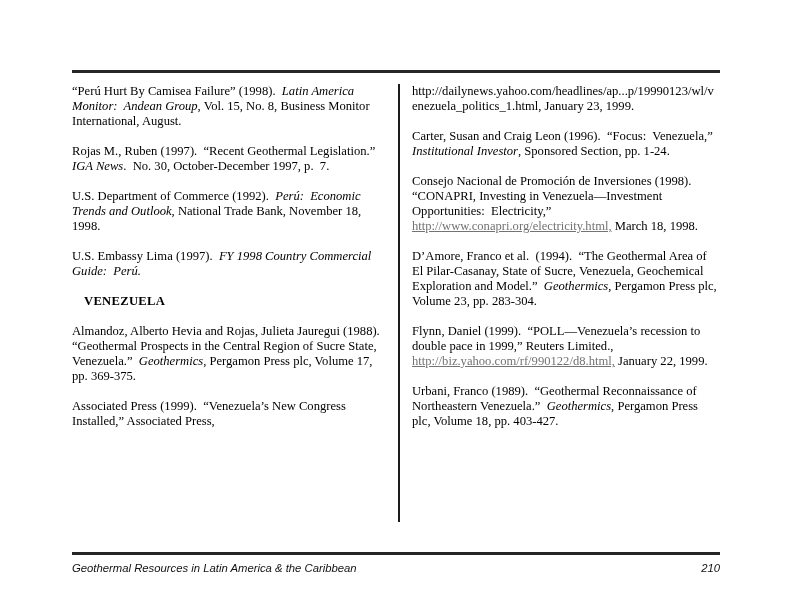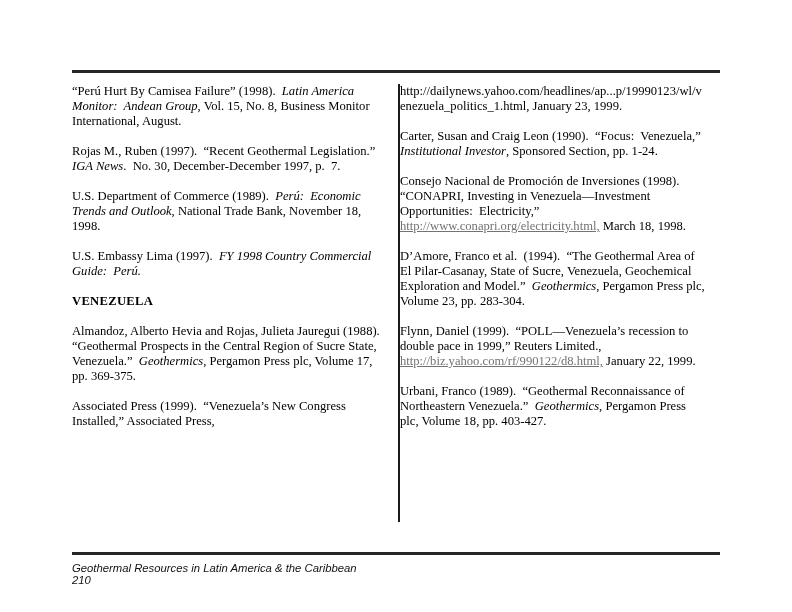--- a/index.html
+++ b/index.html
@@ -41,29 +41,30 @@
     padding-right: 8px;
   }
   .divider {
     width: 2px;
     height: 438px;
     background: #1c1c1c;
     flex: none;
   }
   .col-right {
     width: 306px;
+    margin-left: 12px;
   }
   p.entry {
     margin: 0 0 15px 0;
     white-space: pre-wrap;
     overflow-wrap: break-word;
     word-wrap: break-word;
   }
   p.heading {
-    margin: 0 0 15px 0;
+    margin: 0 0 15px 12px;
     font-weight: bold;
     letter-spacing: 0.3px;
   }
   p.gap-before { margin-top: 15px; }
   .italic { font-style: italic; }
   .roman { font-style: normal; text-align: center; }
   a.link {
     color: #737373;
     text-decoration: underline;
     cursor: pointer;
@@ -73,44 +74,43 @@
     position: absolute;
     left: 72px;
     right: 72px;
     top: 562px;
     display: flex;
     justify-content: space-between;
     font-family: "Liberation Sans", sans-serif;
     font-style: italic;
     font-size: 11.3px;
     color: #111111;
-    flex-direction: column;
   }
 </style>
 </head>
 <body>
 
 <div class="page">
 
   <div class="rule rule-top"></div>
 
   <div class="content">
     <div class="col col-left" id="col-left">
         <p class="entry"><span class="roman">“Perú Hurt By Camisea Failure” (1998).  </span><span class="italic">Latin America Monitor:  Andean Group</span><span class="roman">, Vol. 15, No. 8, Business Monitor International, August.</span></p>
-        <p class="entry"><span class="roman">Rojas M., Ruben (1997).  “Recent Geothermal Legislation.”  </span><span class="italic">IGA News</span><span class="roman">.  No. 30, December-December 1997, p.  7.</span></p>
-        <p class="entry"><span class="roman">U.S. Department of Commerce (1989).  </span><span class="italic">Perú:  Economic Trends and Outlook</span><span class="roman">, National Trade Bank, November 18, 1998.</span></p>
+        <p class="entry"><span class="roman">Rojas M., Ruben (1997).  “Recent Geothermal Legislation.”  </span><span class="italic">IGA News</span><span class="roman">.  No. 30, October-December 1997, p.  7.</span></p>
+        <p class="entry"><span class="roman">U.S. Department of Commerce (1992).  </span><span class="italic">Perú:  Economic Trends and Outlook</span><span class="roman">, National Trade Bank, November 18, 1998.</span></p>
         <p class="entry"><span class="roman">U.S. Embassy Lima (1997).  </span><span class="italic">FY 1998 Country Commercial Guide:  Perú.</span></p>
         <p class="heading"><span class="roman">VENEZUELA</span></p>
         <p class="entry"><span class="roman">Almandoz, Alberto Hevia and Rojas, Julieta Jauregui (1988).  “Geothermal Prospects in the Central Region of Sucre State, Venezuela.”  </span><span class="italic">Geothermics</span><span class="roman">, Pergamon Press plc, Volume 17, pp. 369-375.</span></p>
         <p class="entry"><span class="roman">Associated Press (1999).  “Venezuela’s New Congress Installed,” Associated Press,</span></p>
       </div>
     <div class="divider"></div>
     <div class="col col-right" id="col-right">
         <p class="entry"><span class="roman">http://dailynews.yahoo.com/headlines/ap...p/19990123/wl/venezuela_politics_1.html, January 23, 1999.</span></p>
-        <p class="entry"><span class="roman">Carter, Susan and Craig Leon (1990).  “Focus:  Venezuela,” </span><span class="italic">Institutional Investor</span><span class="roman">, Sponsored Section, pp. 1-24.</span></p>
+        <p class="entry"><span class="roman">Carter, Susan and Craig Leon (1996).  “Focus:  Venezuela,” </span><span class="italic">Institutional Investor</span><span class="roman">, Sponsored Section, pp. 1-24.</span></p>
         <p class="entry"><span class="roman">Consejo Nacional de Promoción de Inversiones (1998).  “CONAPRI, Investing in Venezuela—Investment Opportunities:  Electricity,” </span><a class="link" href="#">http://www.conapri.org/electricity.html,</a><span class="roman"> March 18, 1998.</span></p>
         <p class="entry"><span class="roman">D’Amore, Franco et al.  (1994).  “The Geothermal Area of El Pilar-Casanay, State of Sucre, Venezuela, Geochemical Exploration and Model.”  </span><span class="italic">Geothermics</span><span class="roman">, Pergamon Press plc, Volume 23, pp. 283-304.</span></p>
         <p class="entry"><span class="roman">Flynn, Daniel (1999).  “POLL—Venezuela’s recession to double pace in 1999,” Reuters Limited., </span><a class="link" href="#">http://biz.yahoo.com/rf/990122/d8.html,</a><span class="roman"> January 22, 1999.</span></p>
         <p class="entry gap-before"><span class="roman">Urbani, Franco (1989).  “Geothermal Reconnaissance of Northeastern Venezuela.”  </span><span class="italic">Geothermics</span><span class="roman">, Pergamon Press plc, Volume 18, pp. 403-427.</span></p>
       </div>
   </div>
 
   <div class="rule rule-bottom"></div>
 
   <div class="footer">

